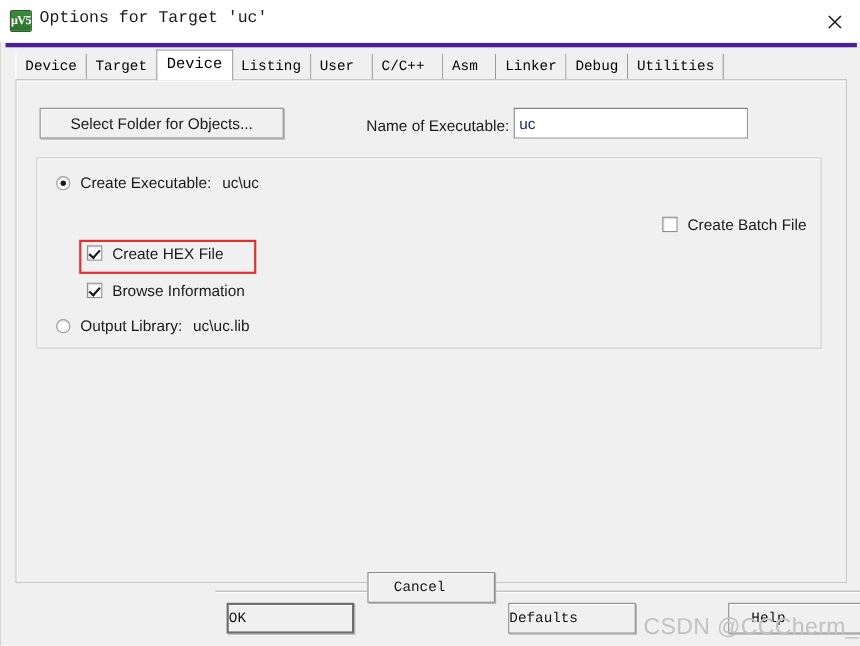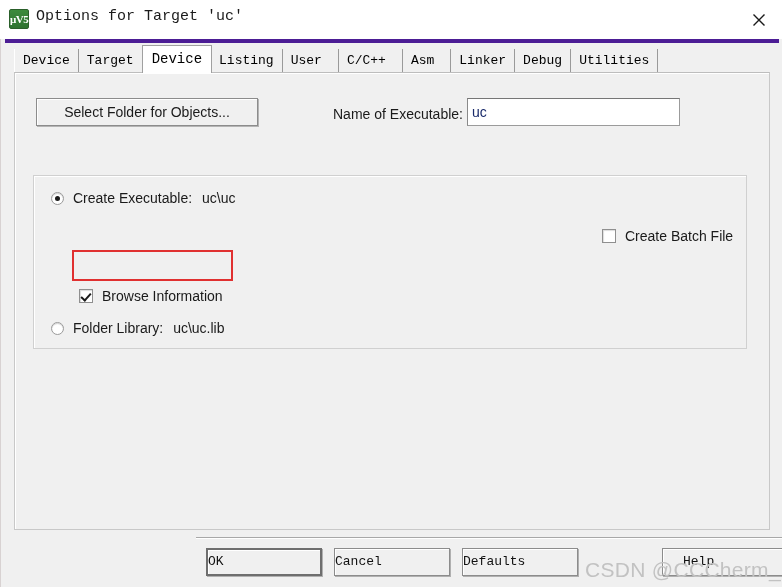--- a/index.html
+++ b/index.html
@@ -170,21 +170,20 @@
 
   
   #groupbox {
     position: absolute;
     left: 18px; top: 70px;
     width: 714px; height: 174px;
     border: 1px solid #d0d0d0;
     background: #f0f0f0;
     box-shadow: inset 1px 1px 0 #ffffff;
     box-sizing: border-box;
-    margin-top: 32px;
   }
 
   .radio-row, .check-row {
     position: absolute;
     display: flex;
     align-items: center;
     white-space: nowrap;
     cursor: pointer;
   }
   .radio-mark {
@@ -265,21 +264,21 @@
     line-height: 26px;
     text-align: left;
     box-sizing: border-box;
     cursor: pointer;
   }
   .dlg-button.focused {
     border: 2px solid #6e6e6e;
     line-height: 24px;
   }
   #btn-ok      { left: 206px; top: 548px; width: 116px; }
-  #btn-cancel  { left: 334px; top: 548px; width: 116px; }
+  #btn-cancel  { left: 334px; top: 520px; width: 116px; padding-left: 23px; }
   #btn-defaults{ left: 462px; top: 548px; width: 116px; }
   #btn-help    { left: 662px; top: 548px; width: 128px; padding-left: 20px; }
 
   #watermark {
     position: absolute;
     left: 585px; top: 558px;
     font-size: 21px;
     color: #c2c2c2;
     font-family: "Liberation Sans", sans-serif;
     white-space: nowrap;
@@ -333,32 +332,36 @@
 
       <div class="radio-row" style="left:17px; top:14px;">
         <span class="radio-mark on"></span>
         <span class="opt-label">
           <span>Create Executable:</span>
           <span class="path">uc\uc</span>
         </span>
       </div>
 
 
+      <div class="check-row" style="left:45px; top:78px;">
+        <span class="check-mark on"></span>
+        <span class="opt-label">Create HEX File</span>
+      </div>
 
       <div id="highlight-box"></div>
 
       <div class="check-row" style="left:45px; top:112px;">
         <span class="check-mark on"></span>
         <span class="opt-label">Browse Information</span>
       </div>
 
       <div class="radio-row" style="left:17px; top:144px;">
         <span class="radio-mark"></span>
         <span class="opt-label">
-          <span>Folder Library:</span>
+          <span>Output Library:</span>
           <span class="path">uc\uc.lib</span>
         </span>
       </div>
 
       <div class="check-row" style="left:568px; top:52px;">
         <span class="check-mark"></span>
         <span class="opt-label">Create Batch File</span>
       </div>
 
     </div>

